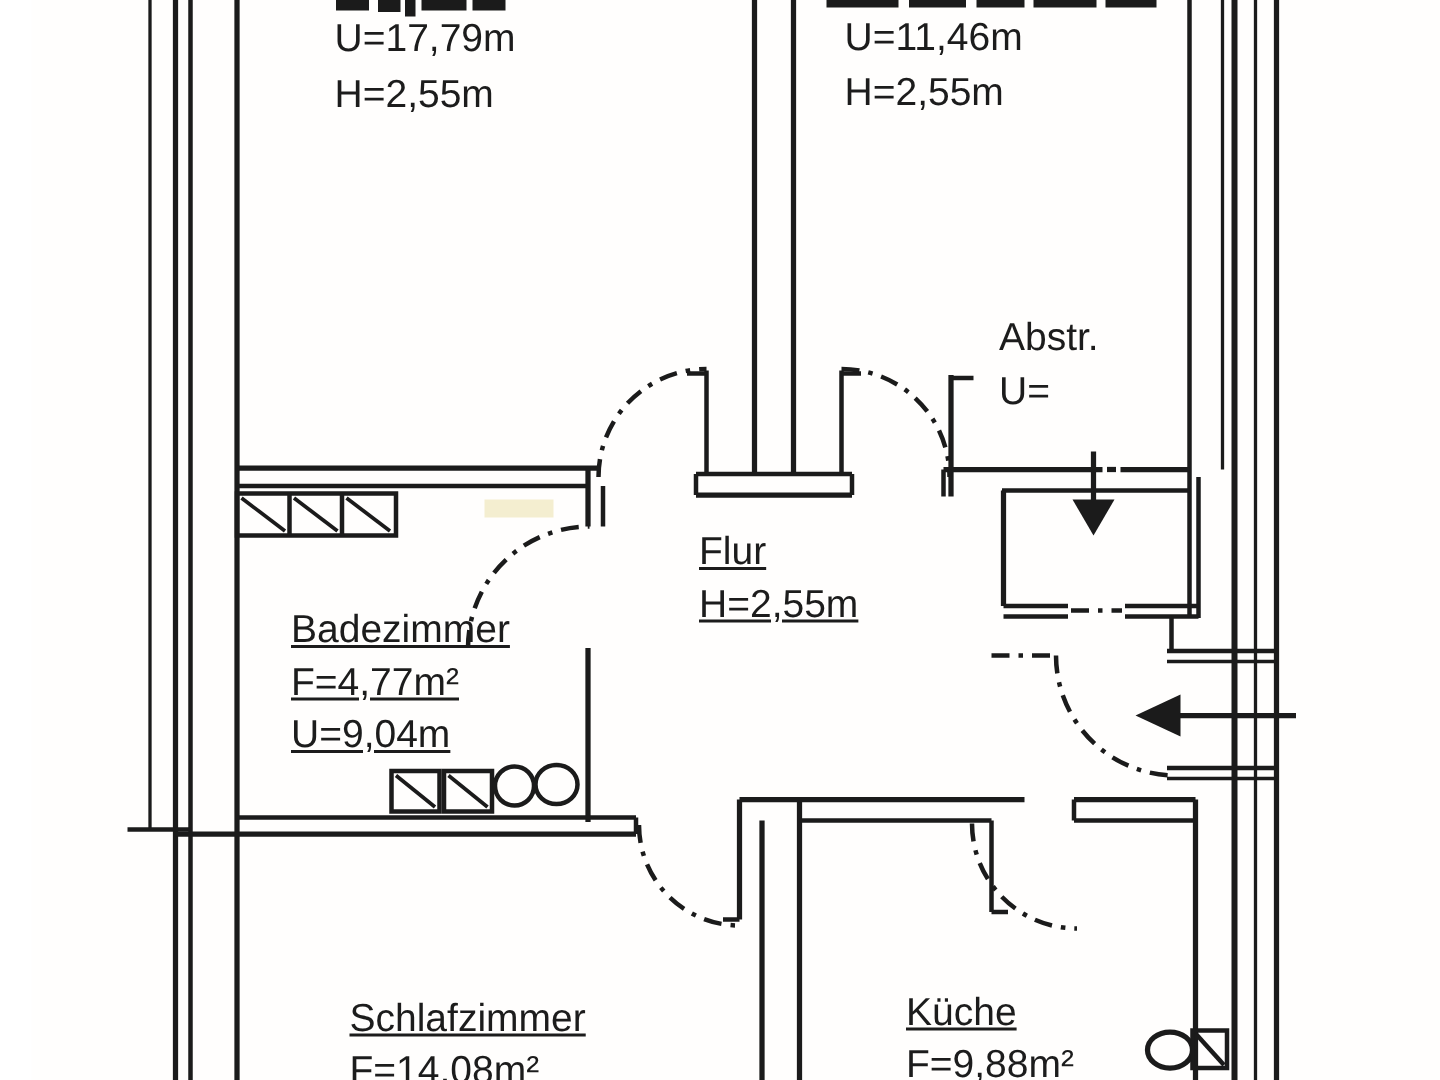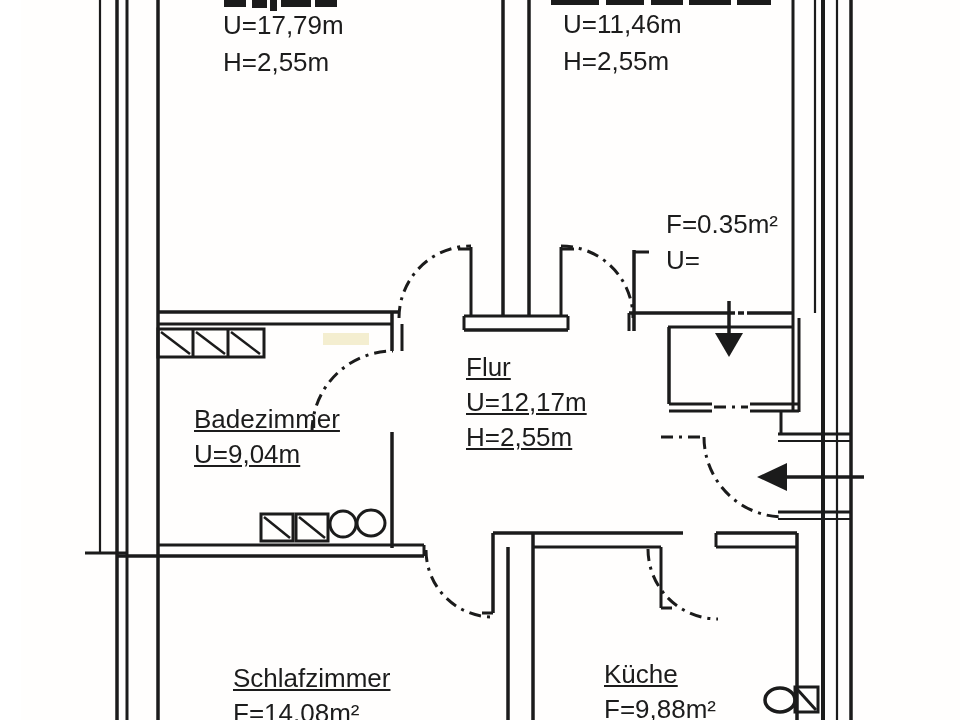--- a/index.html
+++ b/index.html
@@ -170,32 +170,32 @@
     <div>U=17,79m</div>
     <div>H=2,55m</div>
   </div>
 
   <div class="lbl" style="left:542px;top:6px">
     <div>U=11,46m</div>
     <div>H=2,55m</div>
   </div>
 
   <div class="lbl lh36" style="left:645px;top:206px">
-    <div>F=0.35m²</div>
+    <div>Abstr.</div>
     <div>U=</div>
   </div>
 
   <div class="lbl lh35" style="left:445px;top:350px">
     <div>Flur</div>
-    <div>U=12,17m</div>
     <div>H=2,55m</div>
   </div>
 
   <div class="lbl lh35" style="left:173px;top:402px">
     <div>Badezimmer</div>
+    <div>F=4,77m²</div>
     <div>U=9,04m</div>
   </div>
 
 
   <div class="lbl lh35" style="left:212px;top:661px">
     <div>Schlafzimmer</div>
     <div>F=14,08m²</div>
   </div>
 
   <div class="lbl lh35" style="left:583px;top:657px">

